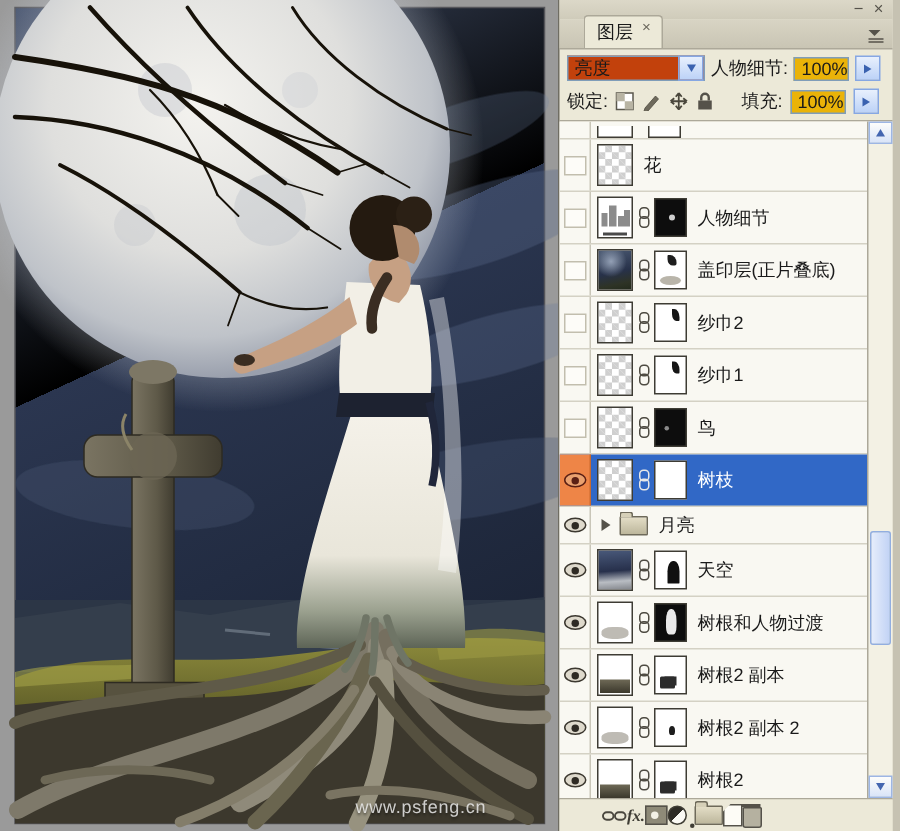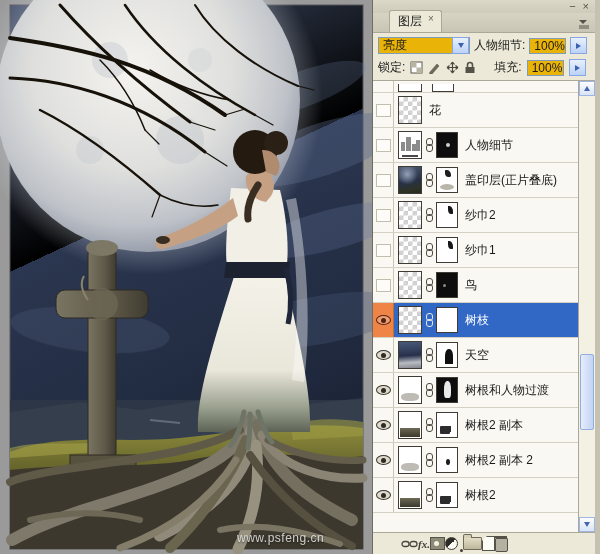--- a/index.html
+++ b/index.html
@@ -10,21 +10,21 @@
   .watermark{position:absolute;left:237px;top:531px;color:#e8e8e8;opacity:.85;font-size:12px;letter-spacing:.5px;text-shadow:0 1px 2px rgba(0,0,0,.6)}
   
   .panel{width:228px;height:554px;background:#ece9d8;border-left:1px solid #6f6d63;border-right:5px solid #c6c2b2;box-sizing:border-box;display:flex;flex-direction:column;font-size:12px;color:#1a1a1a}
   .winstrip{height:13px;background:linear-gradient(#dcd8c8,#cfcbba);display:flex;justify-content:flex-end;align-items:center;gap:7px;padding:0 6px;color:#4a4а40}
   .winstrip span{color:#55524a;font-size:11px;line-height:11px;cursor:default}
   .tabbar{height:19px;background:linear-gradient(#d8d4c4,#c9c5b4);display:flex;align-items:flex-end;position:relative;border-bottom:1px solid #aca899}
   .tab{background:#ece9d8;border:1px solid #aca899;border-bottom:none;border-radius:3px 3px 0 0;margin-left:16px;padding:2px 7px 2px 8px;display:flex;gap:6px;align-items:flex-start;font-size:12px}
   .tab .x{color:#6a675c;font-size:10px}
   .pmenu{position:absolute;right:3px;bottom:2px;width:16px;height:13px;display:flex;align-items:center;justify-content:center}
   .row2{display:flex;align-items:center;padding:4px 4px 3px 5px;gap:4px}
-  .dd{background:#eab308;border:1px solid #7f9db9;height:17px;width:92px;display:flex;align-items:center;justify-content:space-between;padding-left:4px;box-sizing:border-box}
+  .dd{background:#c2410c;border:1px solid #7f9db9;height:17px;width:92px;display:flex;align-items:center;justify-content:space-between;padding-left:4px;box-sizing:border-box}
   .ddarrow,.spin{width:15px;height:15px;background:linear-gradient(#e8f0fd,#bcd2f7);border:1px solid #86a7e3;display:flex;align-items:center;justify-content:center}
   .lbl{white-space:nowrap}
   .val{background:#eab308;border:1px solid #7f9db9;height:16px;width:37px;display:flex;align-items:center;padding-left:4px;box-sizing:border-box}
   .tri-d{width:0;height:0;border-left:3.5px solid transparent;border-right:3.5px solid transparent;border-top:5px solid #3a62b0}
   .tri-r{width:0;height:0;border-top:3.5px solid transparent;border-bottom:3.5px solid transparent;border-left:5px solid #3a62b0}
   .lockrow{display:flex;align-items:center;gap:5px;padding:2px 4px 4px 5px}
   .lockrow svg{display:block}
   
   .listwrap{flex:1;display:flex;border-top:1px solid #aca899;border-bottom:1px solid #aca899;min-height:0}
   .list{flex:1;background:#f9f8f2;overflow:hidden}
@@ -341,20 +341,28 @@
         </div>
         <div class="row sel">
           <div class="eyecell">
             <div class="eye sel"></div>
           </div>
           <div class="thumb t-checker"></div>
           <div class="linkic"></div>
           <div class="mask m-white"></div>
           <div class="lname">树枝</div>
         </div>
+        <div class="row grp">
+          <div class="eyecell">
+            <div class="eye"></div>
+          </div>
+          <div class="gtri"></div>
+          <div class="folder"></div>
+          <div class="lname">月亮</div>
+        </div>
         <div class="row">
           <div class="eyecell">
             <div class="eye"></div>
           </div>
           <div class="thumb t-photo-sky"></div>
           <div class="linkic"></div>
           <div class="mask m-white-sil"></div>
           <div class="lname">天空</div>
         </div>
         <div class="row">

